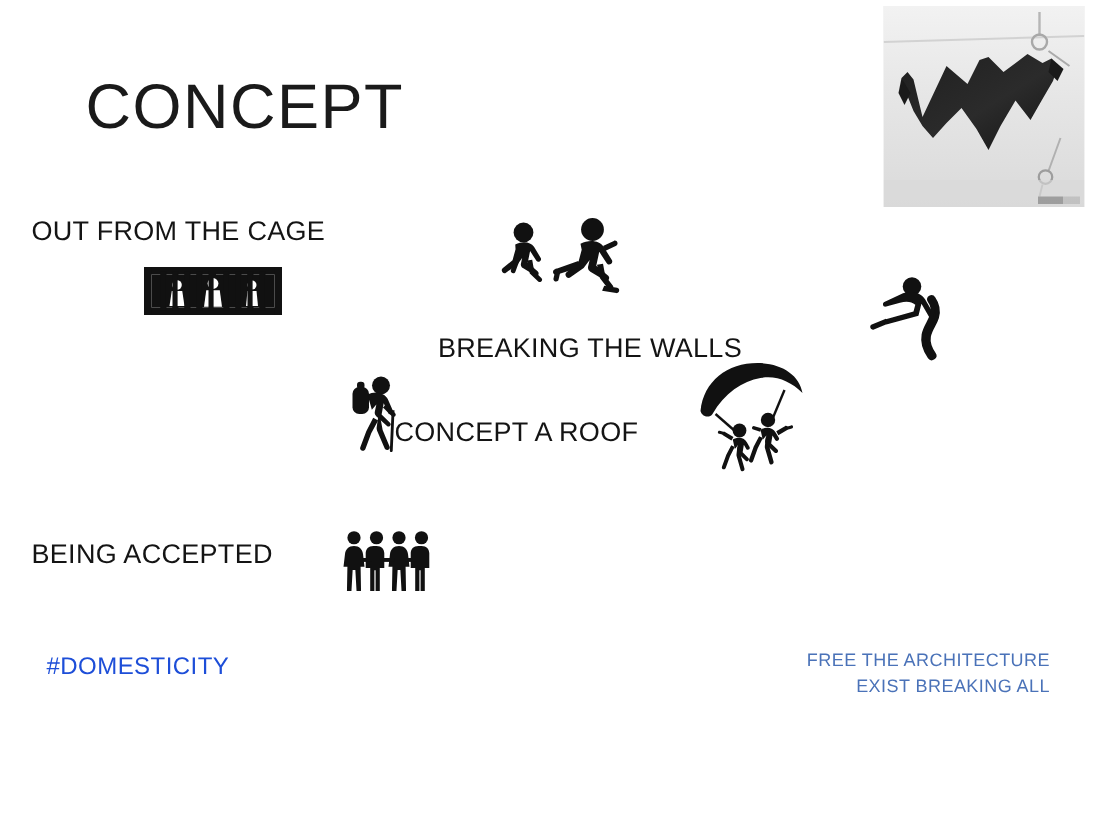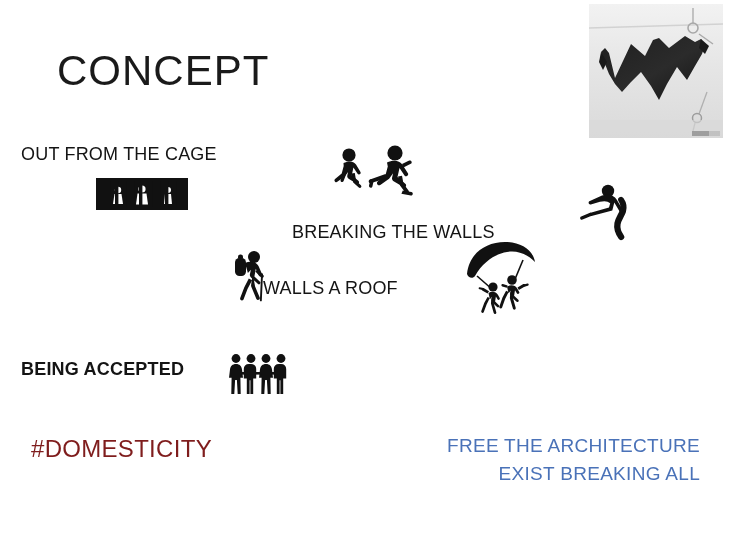--- a/index.html
+++ b/index.html
@@ -37,41 +37,41 @@
     font-size: 18px;
     font-weight: 400;
     color: #141414;
     letter-spacing: 0.2px;
     white-space: nowrap;
     line-height: 1;
   }
   #label-cage    { left: 21px;  top: 145px; }
   #label-walls   { left: 292px; top: 201px; margin-top: 22px; }
   #label-roof    { left: 263px; top: 279px; }
-  #label-accepted{ left: 21px;  top: 360px; font-weight: bold; }
+  #label-accepted{ left: 21px;  top: 360px; }
 
   
   .blue-text {
-    color: #7f1d1d;
-    font-size: 24px;
+    color: #1d4ed8;
+    font-size: 16px;
     letter-spacing: 0.3px;
     white-space: nowrap;
     line-height: 1;
   }
   #hashtag { left: 31px; top: 437px; }
 
   #manifesto {
     left: 330px;
     top: 432px;
     width: 370px;
     text-align: right;
   }
   #manifesto .line {
     color: #4a72b8;
-    font-size: 19px;
+    font-size: 12px;
     letter-spacing: 0.3px;
     white-space: nowrap;
     line-height: 1.45;
   }
 
   
   #photo-frame {
     right: 7px;
     top: 4px;
     width: 134px;
@@ -209,21 +209,21 @@
         <path d="M40.5,36 l-1.5,6.6 c-0.5,2.2 2.9,3 3.4,0.8 l1.4,-6.2 z"></path>
 
         <path d="M68,33.5 l2,9 l5.5,7.2 c1.5,2 4.5,-0.3 3,-2.3 l-5,-6.6 l-1.5,-8 z"></path>
         <path d="M72.8,47.5 l8.6,1.4 c2.2,0.4 1.7,3.9 -0.6,3.5 l-9.4,-1.6 z"></path>
 
         <path d="M72,21 l7.2,-3.4 c2,-1 3.6,2.2 1.6,3.2 l-7.4,3.6 z"></path>
       </g>
     </svg>
   </div>
 
-  <div class="abs caption" id="label-roof">WALLS A ROOF</div>
+  <div class="abs caption" id="label-roof">CONCEPT A ROOF</div>
 
   <div class="abs icon-wrap" id="icon-hiker">
     <svg width="46" height="54" viewBox="0 0 46 54">
       <g fill="#111">
 
         <circle cx="24" cy="8" r="6"></circle>
 
         <rect x="5" y="9" width="11" height="18" rx="4.5"></rect>
         <rect x="8" y="5.5" width="5" height="5" rx="2.2"></rect>
 

